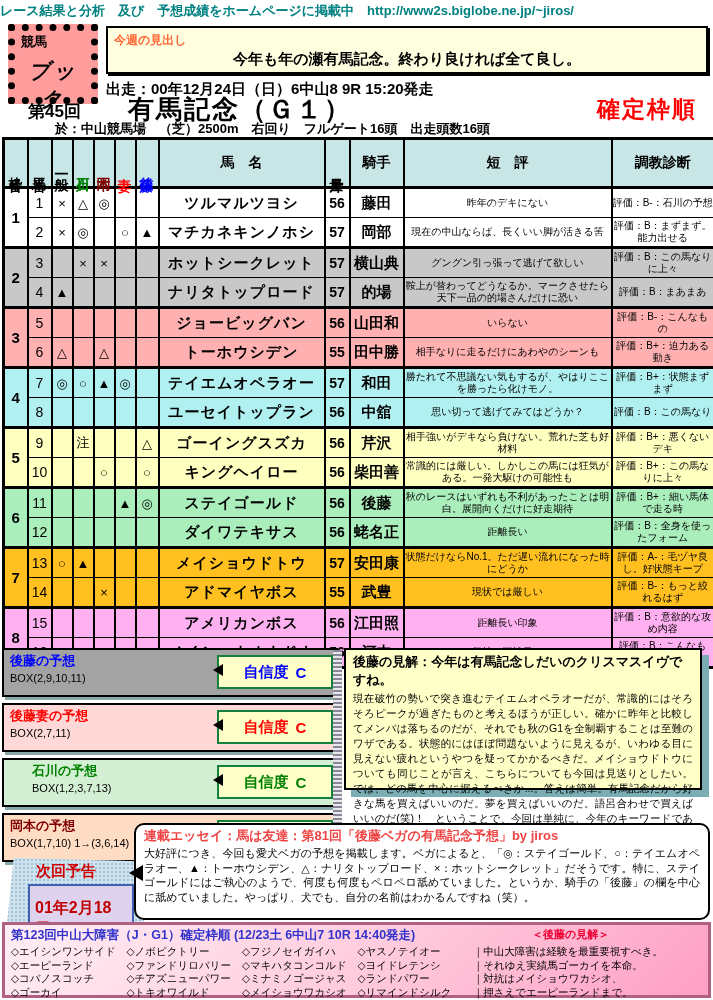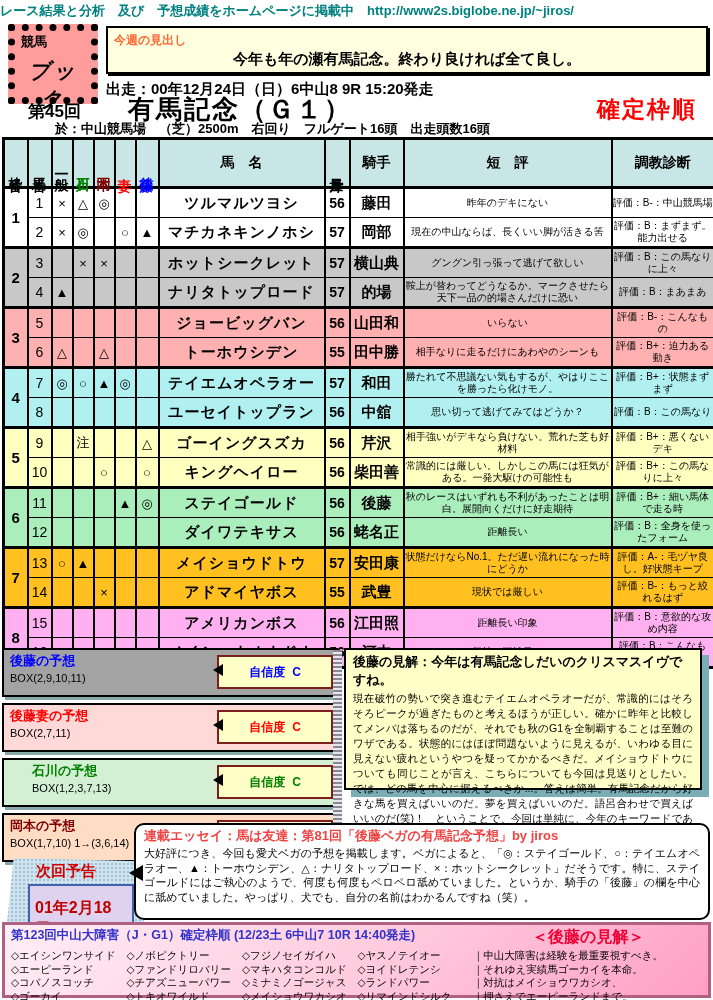--- a/index.html
+++ b/index.html
@@ -30,42 +30,42 @@
   .c-mark{font-size:13px;}
   .c-name{font-weight:bold;font-size:15px;letter-spacing:1px;}
   .c-weight{font-weight:bold;font-size:14px;}
   .c-jockey{font-weight:bold;font-size:15px;}
   .c-comment,.c-training{font-size:10px;text-align:left;vertical-align:top;padding:1px 2px;line-height:1.25;}
   
   .pred-col{left:2px;top:648px;width:336px;}
   .pred-box{position:relative;height:41px;margin-bottom:6px;border:2px solid #000;box-shadow:3px 3px 0 #8aa;padding:2px 6px;box-sizing:content-box;}
   .pred-title{font-size:13px;font-weight:bold;}
   .pred-boxtext{font-size:11px;margin-top:2px;}
-  .pred-tag{position:absolute;right:3px;top:5px;width:112px;height:30px;background:#ffffc8;border:2px solid #7f1d1d;display:flex;align-items:center;justify-content:center;gap:7px;font-size:12px;font-weight:bold;}
+  .pred-tag{position:absolute;right:3px;top:5px;width:112px;height:30px;background:#ffffc8;border:2px solid #15803d;display:flex;align-items:center;justify-content:center;gap:7px;font-size:15px;font-weight:bold;}
   .pred-tag::before{content:"";position:absolute;left:-12px;top:7px;border:6px solid transparent;border-right:10px solid #000;}
   .pred-strip{left:333px;top:650px;width:9px;height:184px;background:repeating-linear-gradient(0deg,#e8e8e8 0 2px,#889 2px 4px);}
   
   .kenkai-box{left:344px;top:648px;width:358px;height:142px;background:#ffffc8;border:2px solid #000;box-shadow:7px 7px 0 #79aeb4;box-sizing:border-box;padding:3px 7px;}
   .kenkai-title{color:#000000;font-weight:bold;font-size:13px;}
   .kenkai-body{font-size:10.5px;line-height:1.43;text-align:justify;margin-top:2px;}
   .kenkai-body .hl{color:#0000e0;font-weight:bold;}
   
   .next-box{left:2px;top:858px;width:146px;height:114px;background-color:#cfe2ee;background-image:radial-gradient(#9fc4d8 1px,transparent 1px);background-size:4px 4px;clip-path:polygon(8% 0,100% 3%,95% 97%,0 100%,4% 50%);padding:4px 0 0 0;box-sizing:border-box;}
   .next-label{color:#d00000;font-weight:bold;font-size:15px;margin-left:34px;}
   .next-inner{margin:3px 14px 0 26px;background:#ded2ef;border:2px solid #4060b0;padding:12px 5px;color:#c00000;font-weight:bold;font-size:16px;line-height:1.3;}
   
   .essay-box{left:134px;top:823px;width:576px;height:97px;background:#fff;border:2px solid #000;border-radius:10px;box-sizing:border-box;padding:2px 8px;}
   .essay-box::before{content:"";position:absolute;left:-15px;top:40px;border:8px solid transparent;border-right:14px solid #000;}
   .essay-title{color:#ef4444;font-weight:bold;font-size:13px;}
   .essay-body{font-size:11px;line-height:1.33;margin-top:1px;text-align:justify;}
   
   .bottom-box{left:2px;top:922px;width:709px;height:76px;box-sizing:border-box;border:3px solid #b06080;background:linear-gradient(135deg,#ffeef5 0%,#ffc9dc 55%,#ff9fc4 100%);padding:2px 6px;}
   .bottom-head{display:flex;}
   .bottom-title{flex:1;color:#3333cc;font-weight:bold;font-size:12.5px;}
-  .bottom-kenkai-title{width:170px;color:#ee0033;font-weight:bold;font-size:16px;}
+  .bottom-kenkai-title{width:170px;color:#ee0033;font-weight:bold;font-size:11px;}
   .bottom-cols{display:flex;margin-top:1px;}
   .bottom-horses{width:462px;display:grid;grid-template-columns:repeat(4,1fr);font-size:10.5px;line-height:1.3;}
   .bottom-klines{flex:1;font-size:10.5px;line-height:1.3;}
 </style>
 </head>
 <body>
 
 <div class="abs top-line">レース結果と分析　及び　予想成績をホームページに掲載中　http://www2s.biglobe.ne.jp/~jiros/</div>
 <div class="abs logo">
   <div class="l1">競馬</div>
@@ -119,21 +119,21 @@
       <td class="c-num">1</td>
       <td class="c-mark">×</td>
       <td class="c-mark">△</td>
       <td class="c-mark">◎</td>
       <td class="c-mark"></td>
       <td class="c-mark"></td>
       <td class="c-name">ツルマルツヨシ</td>
       <td class="c-weight">56</td>
       <td class="c-jockey">藤田</td>
       <td class="c-comment">昨年のデキにない</td>
-      <td class="c-training">評価：B-：中山競馬場</td>
+      <td class="c-training">評価：B-：石川の予想</td>
     </tr>
       <tr style="background: rgb(255, 255, 255);">
 
       <td class="c-num">2</td>
       <td class="c-mark">×</td>
       <td class="c-mark">◎</td>
       <td class="c-mark"></td>
       <td class="c-mark">○</td>
       <td class="c-mark">▲</td>
       <td class="c-name">マチカネキンノホシ</td>

